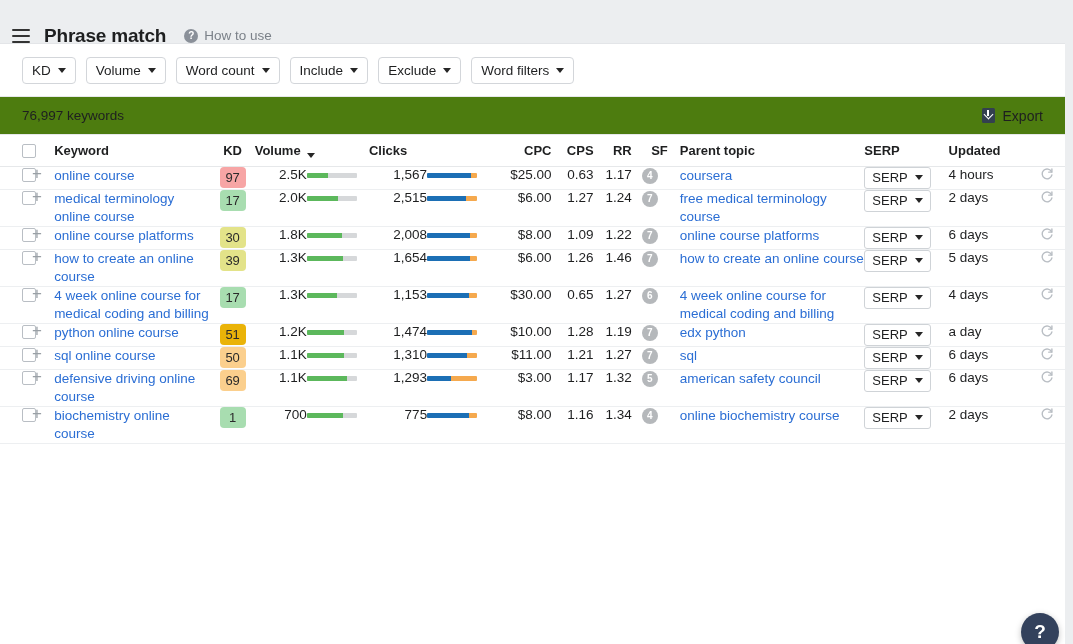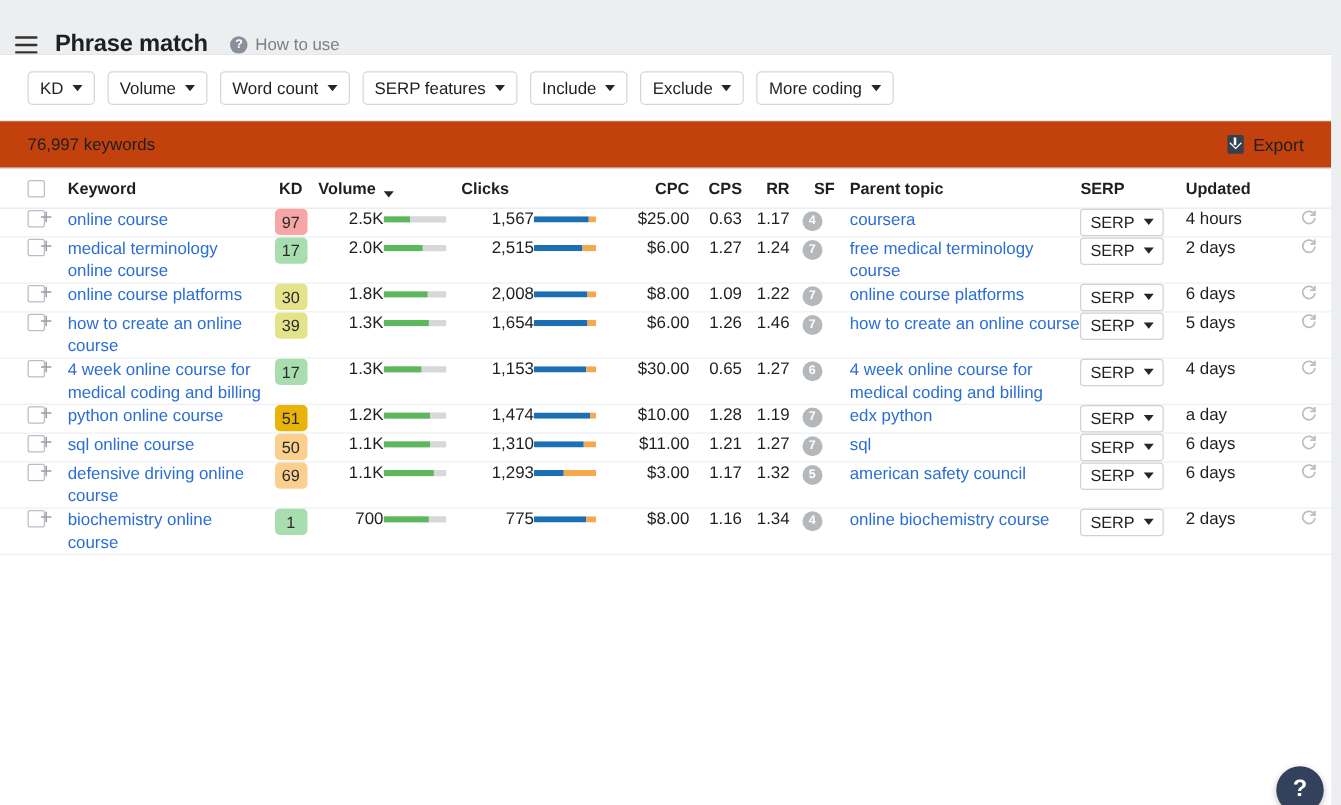--- a/index.html
+++ b/index.html
@@ -98,21 +98,21 @@
     margin-left: 7px;
     width: 0; height: 0;
     border-left: 4px solid transparent;
     border-right: 4px solid transparent;
     border-top: 5px solid #262626;
   }
 
   
   .countbar {
     height: 38px;
-    background: #c2410c;
+    background: #4d7c0f;
     display: flex;
     align-items: center;
     padding: 0 22px 0 22px;
     border-bottom: 1px solid #e6e8ea;
   }
   .kwcount { font-size: 13.5px; color: #1e1f20; }
   .export {
     margin-left: auto;
     display: flex; align-items: center;
     cursor: pointer;
@@ -335,33 +335,29 @@
       </div>
       <div class="fbtn">
         <span>Volume</span>
         <span class="caret"></span>
       </div>
       <div class="fbtn">
         <span>Word count</span>
         <span class="caret"></span>
       </div>
       <div class="fbtn">
-        <span>SERP features</span>
-        <span class="caret"></span>
-      </div>
-      <div class="fbtn">
         <span>Include</span>
         <span class="caret"></span>
       </div>
       <div class="fbtn">
         <span>Exclude</span>
         <span class="caret"></span>
       </div>
       <div class="fbtn">
-        <span>More coding</span>
+        <span>Word filters</span>
         <span class="caret"></span>
       </div>
     </div>
 
     <div class="countbar">
       <div class="kwcount">76,997 keywords</div>
       <div class="export">
         <span class="export-ico"></span>
         <span class="export-label">Export</span>
       </div>

